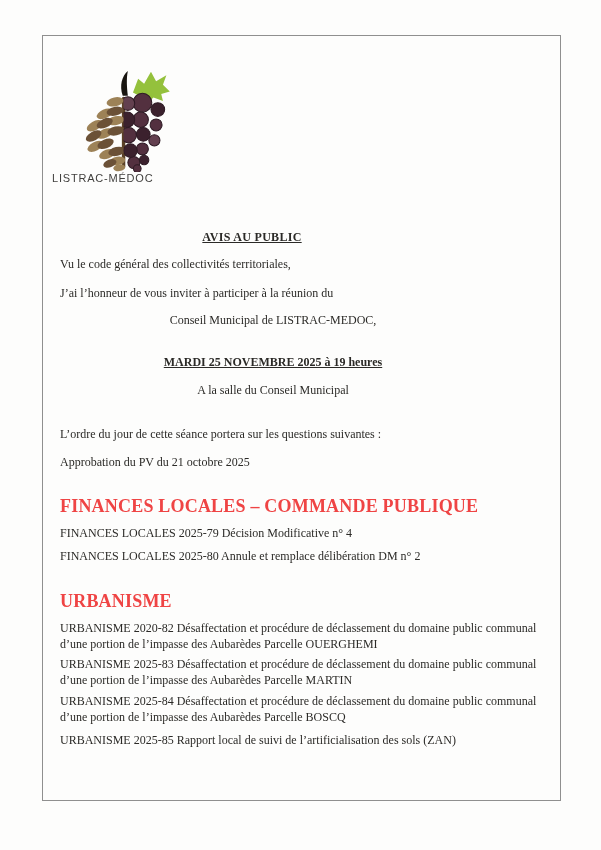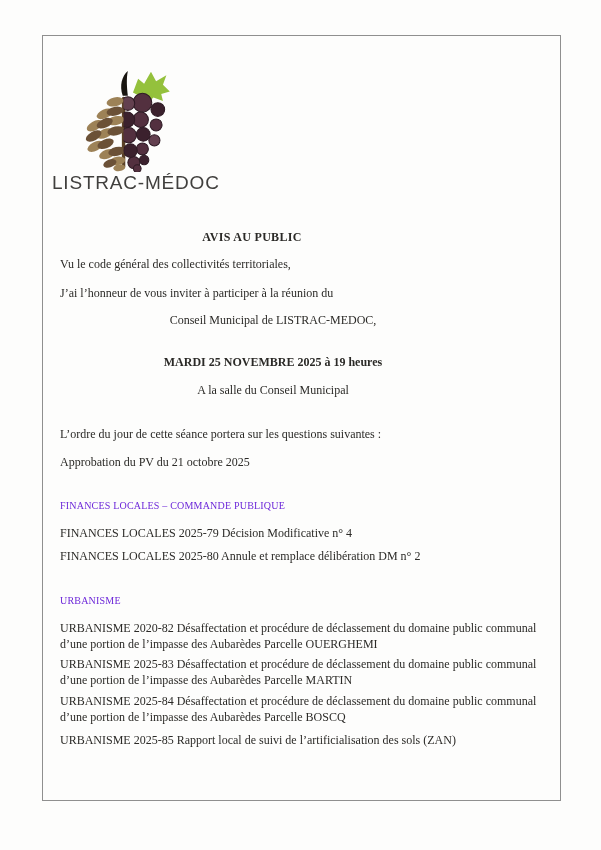--- a/index.html
+++ b/index.html
@@ -24,38 +24,38 @@
     font-size:12px;
     line-height:16px;
     white-space:nowrap;
   }
   .center {
     left:47px; width:452px;
     text-align:center;
     white-space:nowrap;
   }
   .center-title { width:410px; letter-spacing:0.3px; }
-  .bold { font-weight:bold; }
+  .bold { font-weight:bold;text-decoration:underline; }
   .section-h {
-    font-size:10px;
+    font-size:18px;
     line-height:18px;
-    font-weight:normal;
+    font-weight:bold;
     letter-spacing:0.2px;
-    color:#6d28d9;
+    color:#ef4444;
   }
   .logo-art {
     position:absolute;
     left:84px; top:71px;
     width:86px; height:101px;
   }
   .wordmark {
     position:absolute;
     left:52px; top:172px;
     font-family:"Liberation Sans", sans-serif;
-    font-size:19px;
+    font-size:11px;
     letter-spacing:0.8px;
     color:#403f3d;
   }
 </style>
 </head>
 <body>
 
 <div class="page">
   <div class="frame"></div>
 

